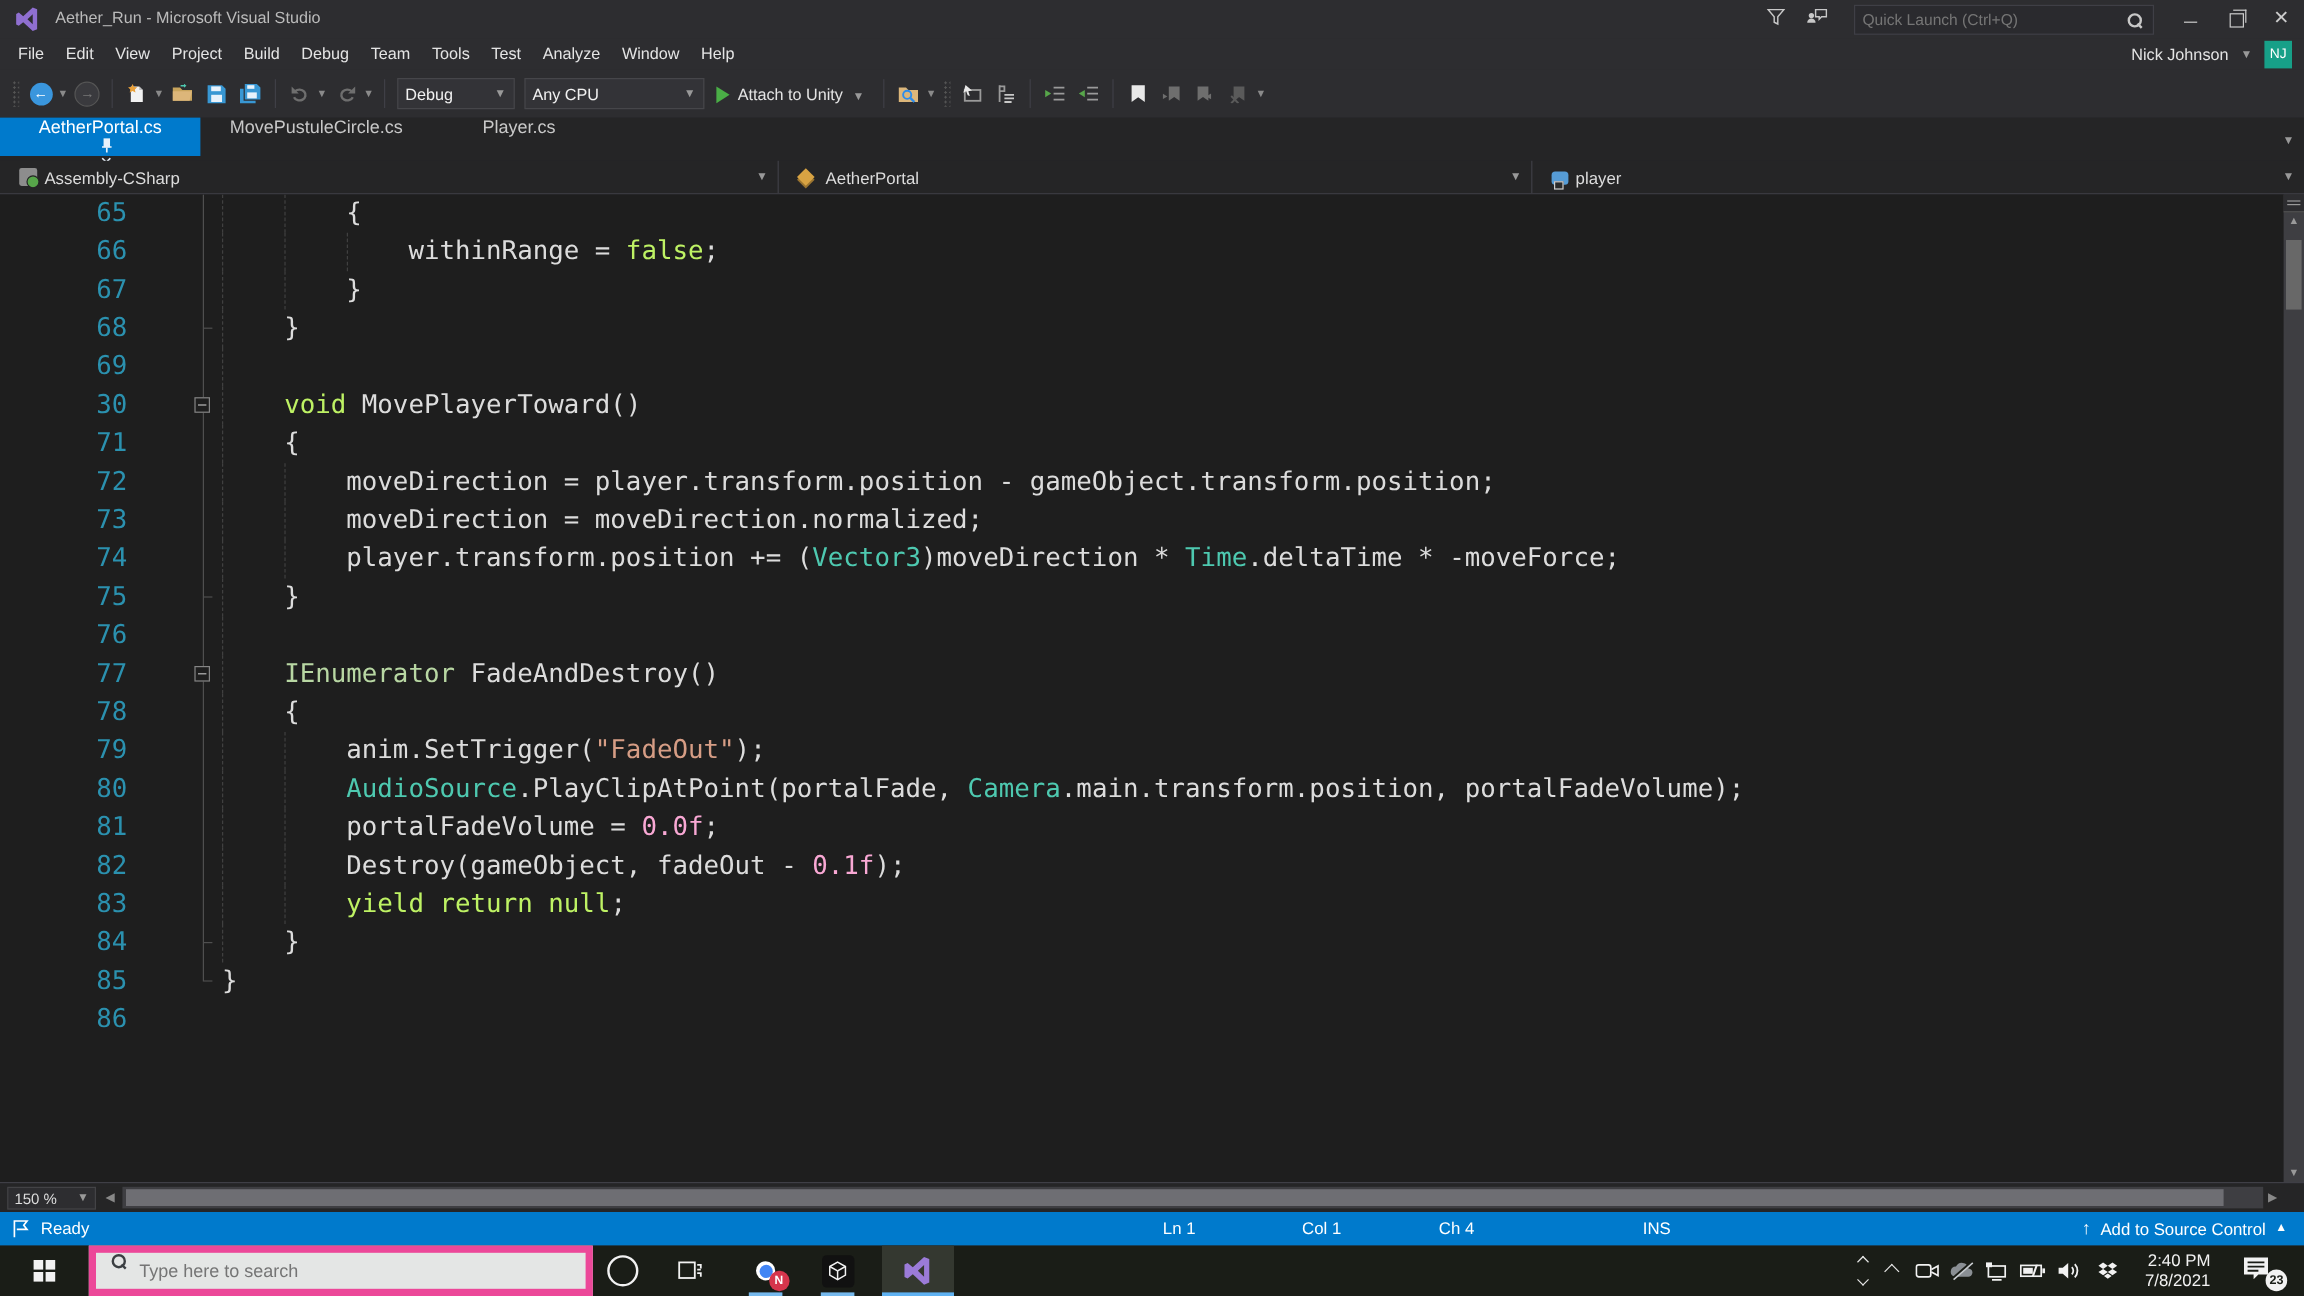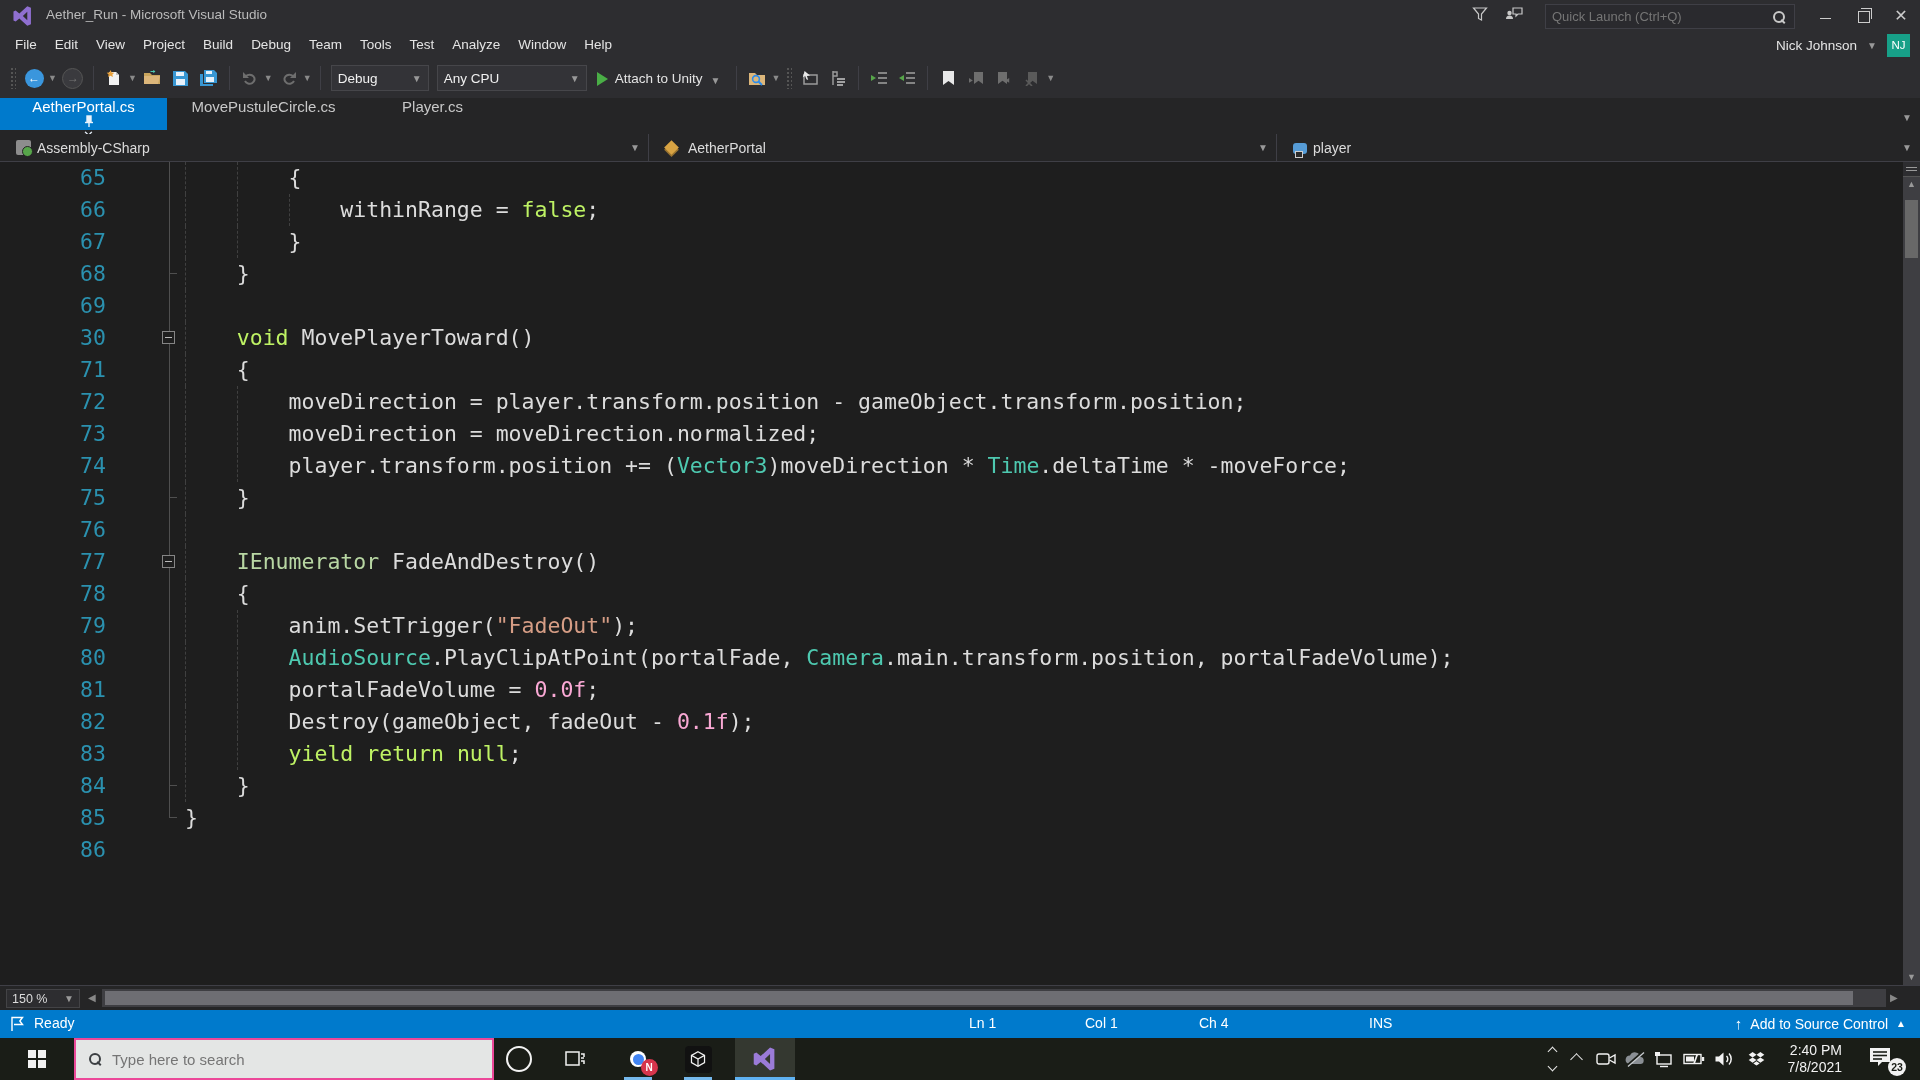--- a/index.html
+++ b/index.html
@@ -96,21 +96,21 @@
   .st-item{position:absolute;top:5px;}
   .status-right{position:absolute;right:14px;top:5px;display:flex;align-items:center;gap:8px;}
   .status-right .up{font-size:15px;}
   .status-right .tri{font-size:10px;}
 
   
   .taskbar{position:absolute;left:0;top:1038px;width:1920px;height:42px;background:#1A1D17;}
   .start{position:absolute;left:0;top:0;width:74px;height:42px;display:flex;align-items:center;justify-content:center;}
   .win-logo{display:grid;grid-template-columns:8px 8px;grid-template-rows:8px 8px;gap:2px;}
   .win-logo i{background:#F2F2F2;}
-  .tb-search{position:absolute;left:74px;top:0;width:420px;height:42px;background:#E4E6E5;border:2px solid #ec4899;box-sizing:border-box;display:flex;align-items:center;}
+  .tb-search{position:absolute;left:74px;top:0;width:420px;height:42px;background:#E4E6E5;border:6px solid #ec4899;box-sizing:border-box;display:flex;}
   .tb-search .mag i{border-color:#3B3F42;}
   .tb-search .mag b{background:#3B3F42;}
   .tb-search input{flex:1;border:0;outline:0;background:transparent;font-size:15px;color:#3B3F42;font-family:"Liberation Sans",sans-serif;}
   .task-ico{position:absolute;top:0;width:44px;height:42px;display:flex;align-items:center;justify-content:center;}
   .cortana{width:22px;height:22px;border:2.5px solid #F2F2F2;border-radius:50%;}
   .underline{position:absolute;bottom:0;height:3px;background:#76B9ED;}
   .vs-tile{position:absolute;left:735px;top:0;width:60px;height:42px;background:#343830;display:flex;align-items:center;justify-content:center;}
   .chrome-wrap{position:relative;width:27px;height:27px;}
   .chrome{width:27px;height:27px;border-radius:50%;background:conic-gradient(from 0deg,#EA4335 0 33%,#34A853 0 66%,#FBBC05 0 100%);position:relative;}
   .chrome:before{content:"";position:absolute;left:5.5px;top:5.5px;width:16px;height:16px;border-radius:50%;background:#fff;}

